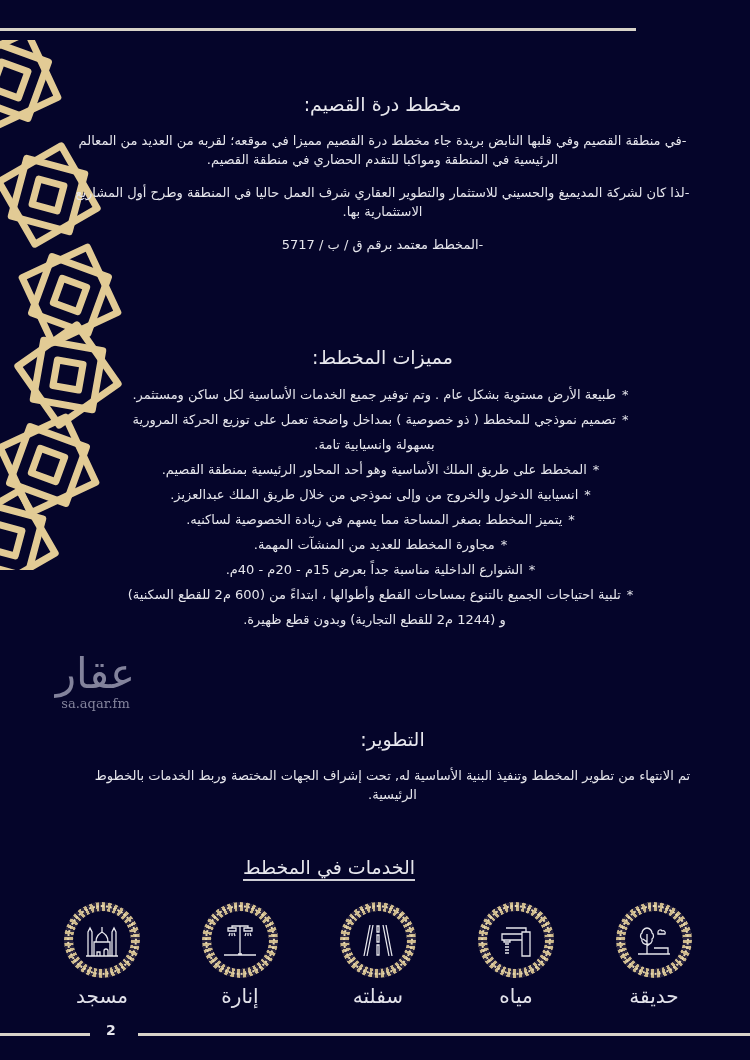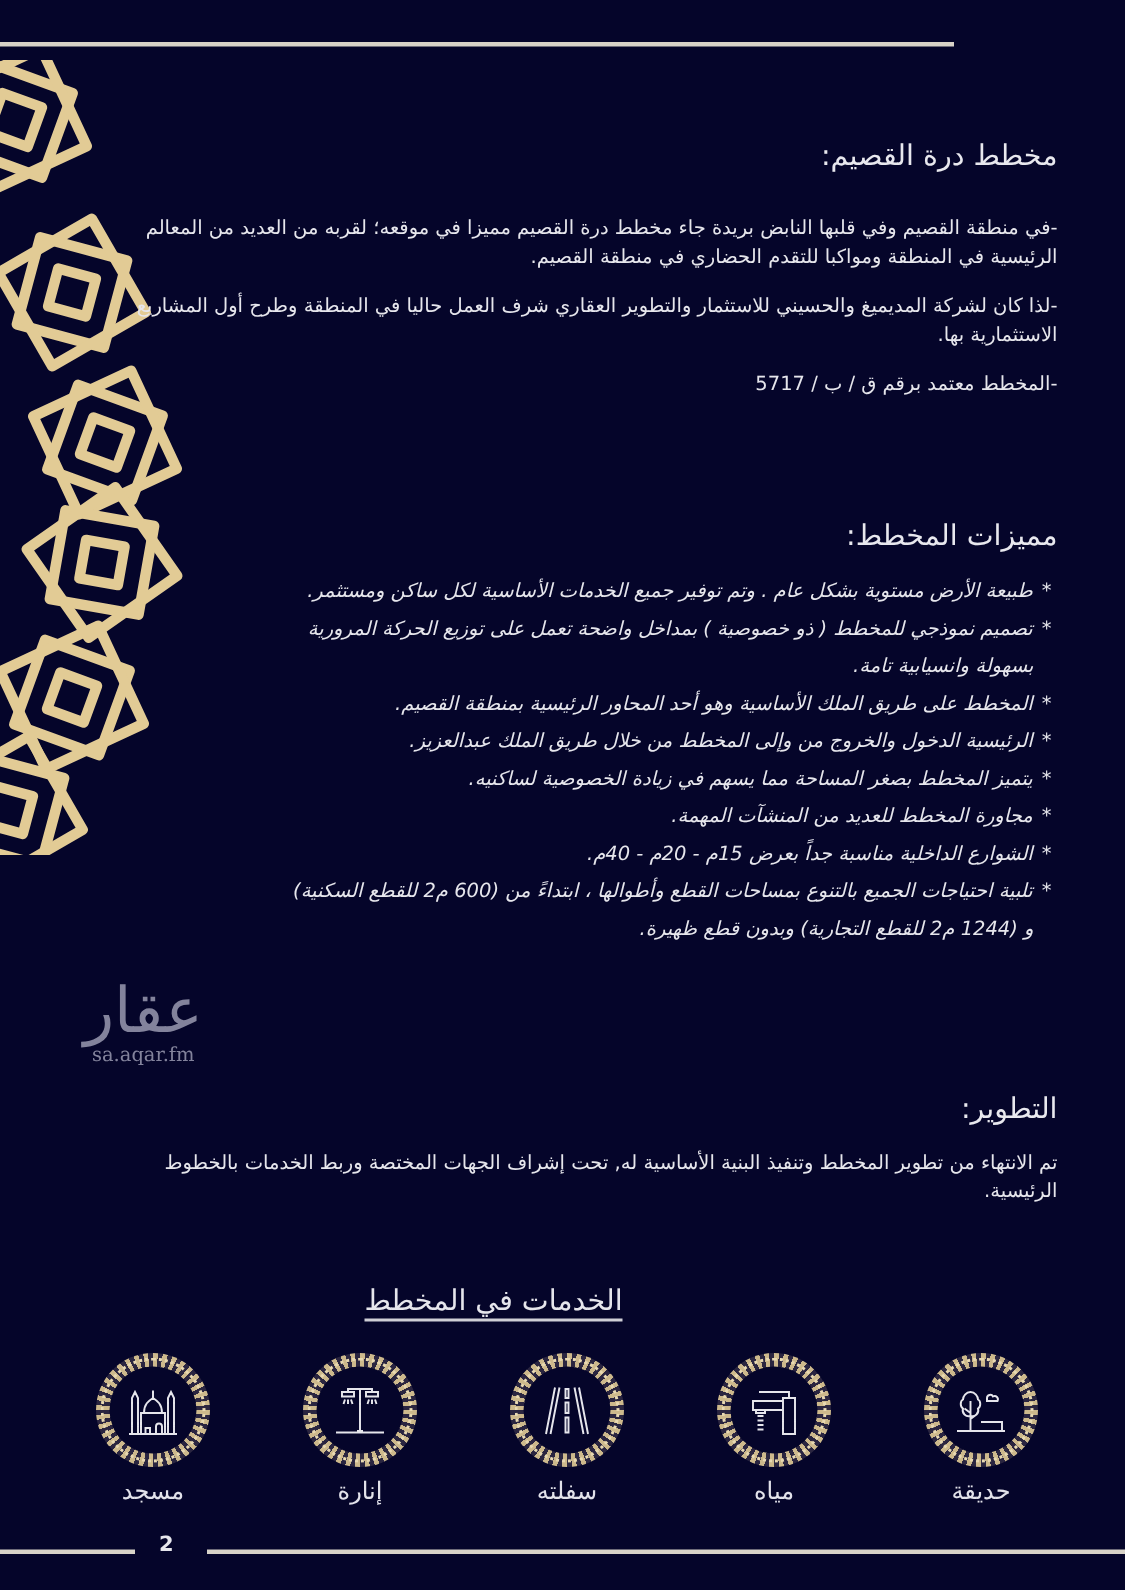--- a/index.html
+++ b/index.html
@@ -11,31 +11,31 @@
     position:relative;
   }
   .rule { position:absolute; background:#d8d3c8; height:3px; }
   .rule-top { left:0; top:28px; width:636px; }
   .rule-bottom-left { left:0; top:1033px; width:90px; }
   .rule-bottom-right { left:138px; top:1033px; width:612px; }
   .page-number { position:absolute; left:106px; top:1022px; font-size:14px; font-weight:bold; color:#e6e6ec; }
 
   .ornament { position:absolute; left:0; top:40px; width:140px; height:530px; }
 
-  .content { position:absolute; right:45px; left:60px; direction:rtl; text-align:right; }
+  .content { position:absolute; right:45px; left:60px; direction:rtl; text-align:center; }
 
   .section-title { font-size:19px; color:#e8e8ee; margin:0; font-weight:normal; }
   .para { font-size:13px; line-height:19px; margin:0; }
 
   .s1 { top:93px; }
   .s1 .para { margin-top:14px; }
-  .s1 .para.first { margin-top:28px; }
+  .s1 .para.first { margin-top:16px; }
 
   .s2 { top:346px; }
-  .s2 ul { list-style:none; padding:0; margin:14px 4px 0 0;font-style:italic; }
+  .s2 ul { list-style:none; padding:0; margin:14px 4px 0 0; }
   .s2 li { font-size:13px; line-height:25px; }
   .s2 li .star { margin-left:6px; }
   .s2 li.cont { padding-right:12px; }
 
   .s3 { top:728px; left:80px; }
   .s3 .para { margin-top:16px; }
 
   .watermark { position:absolute; left:38px; top:652px; width:115px; text-align:center; color:#9a9ab0; opacity:0.85; }
   .watermark .w-ar { font-size:42px; line-height:44px; direction:rtl; }
   .watermark .w-en { font-size:13px; font-family:"DejaVu Serif", serif; }
@@ -53,21 +53,21 @@
     position:relative;
   }
   .ring::before {
     content:""; position:absolute; inset:3px; border-radius:50%;
     border:2px dotted #e8d9b2;
   }
   .ring-inner {
     width:58px; height:58px; border-radius:50%; background:#05052a;
     display:flex; align-items:center; justify-content:center; position:relative; z-index:1;
   }
-  .service-label { font-size:16px; margin-top:6px; color:#e2e2ea; }
+  .service-label { font-size:20px; margin-top:6px; color:#e2e2ea; }
 </style>
 </head>
 <body>
 
 <div class="rule rule-top"></div>
 
 <svg class="ornament" viewBox="0 0 140 530">
   <g fill="none" stroke="#e2cb95" stroke-width="7" stroke-linejoin="round">
     <g transform="translate(10,40) rotate(20)">
         <rect x="-30" y="-30" width="60" height="60"></rect>
@@ -121,21 +121,21 @@
   <p class="para">-المخطط معتمد برقم ق / ب / 5717</p>
 </section>
 
 <section class="content s2">
   <h2 class="section-title">مميزات المخطط:</h2>
   <ul>
     <li><span class="star">*</span><span>طبيعة الأرض مستوية بشكل عام . وتم توفير جميع الخدمات الأساسية لكل ساكن ومستثمر.</span></li>
     <li><span class="star">*</span><span>تصميم نموذجي للمخطط ( ذو خصوصية ) بمداخل واضحة تعمل على توزيع الحركة المرورية</span></li>
     <li class="cont"><span>بسهولة وانسيابية تامة.</span></li>
     <li><span class="star">*</span><span>المخطط على طريق الملك الأساسية وهو أحد المحاور الرئيسية بمنطقة القصيم.</span></li>
-    <li><span class="star">*</span><span>الرئيسية الدخول والخروج من وإلى المخطط من خلال طريق الملك عبدالعزيز.</span></li>
+    <li><span class="star">*</span><span>انسيابية الدخول والخروج من وإلى نموذجي من خلال طريق الملك عبدالعزيز.</span></li>
     <li><span class="star">*</span><span>يتميز المخطط بصغر المساحة مما يسهم في زيادة الخصوصية لساكنيه.</span></li>
     <li><span class="star">*</span><span>مجاورة المخطط للعديد من المنشآت المهمة.</span></li>
     <li><span class="star">*</span><span>الشوارع الداخلية مناسبة جداً بعرض 15م - 20م - 40م.</span></li>
     <li><span class="star">*</span><span>تلبية احتياجات الجميع بالتنوع بمساحات القطع وأطوالها ، ابتداءً من  (600 م2 للقطع السكنية)</span></li>
     <li class="cont"><span>و (1244 م2 للقطع التجارية) وبدون قطع ظهيرة.</span></li>
   </ul>
 </section>
 
 <div class="watermark">
   <div class="w-ar">عقار</div>

